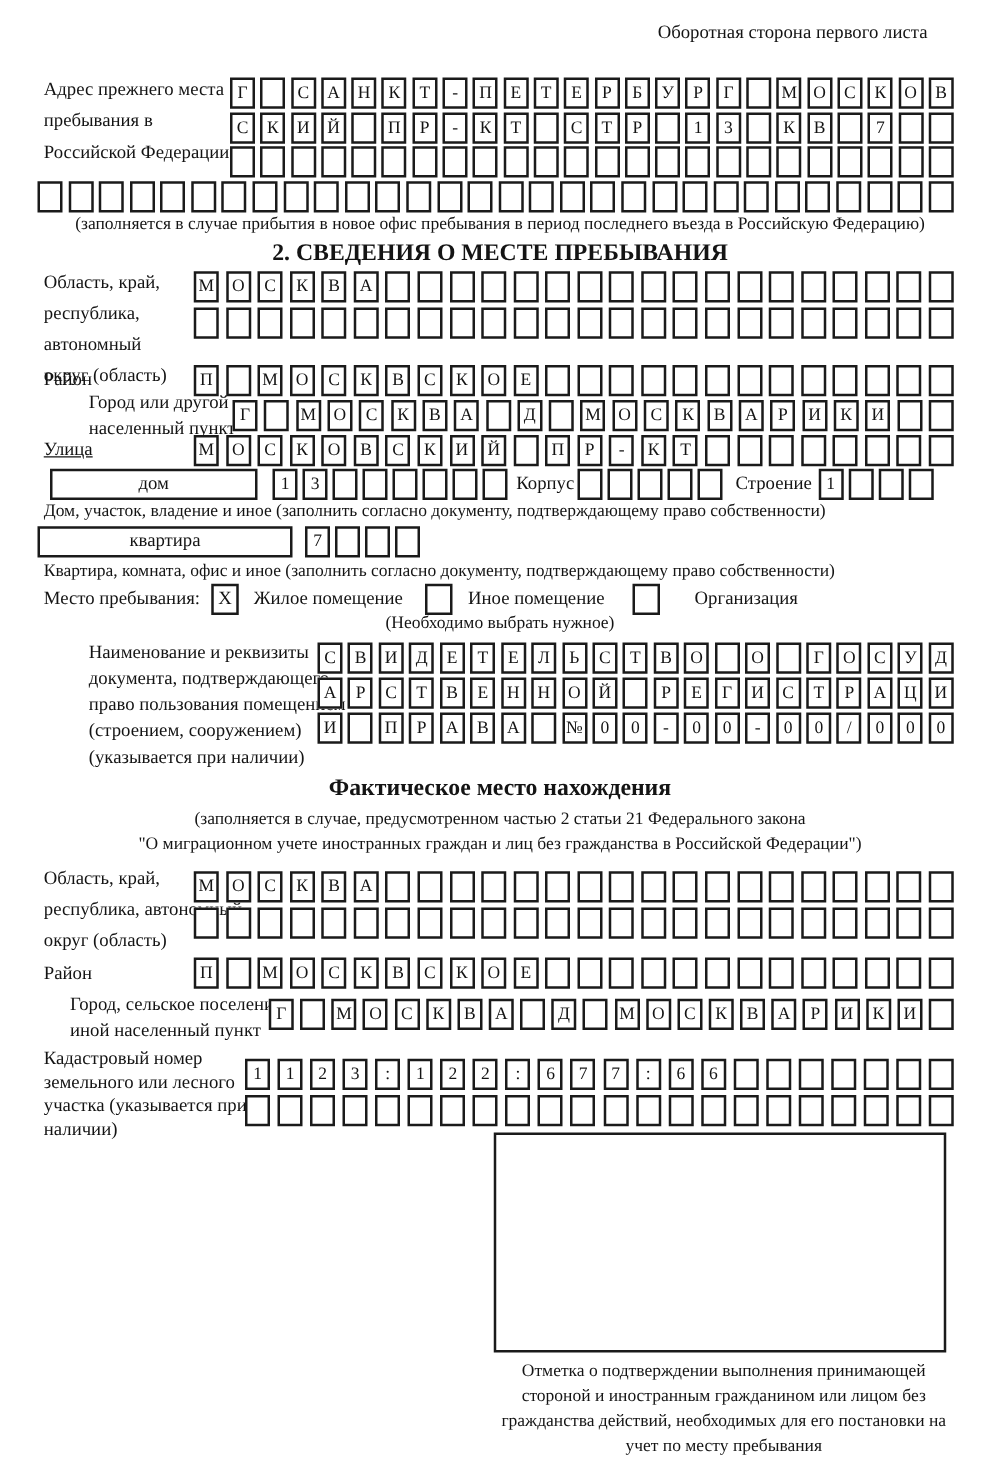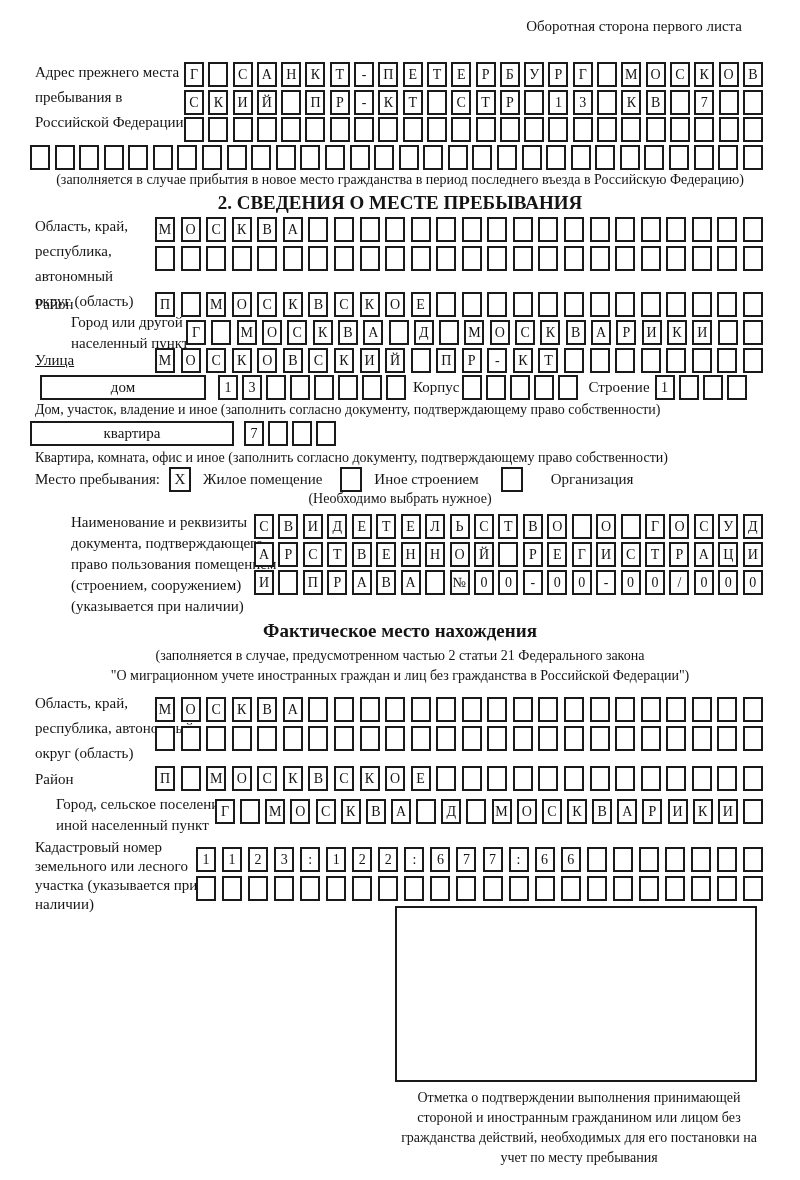--- a/index.html
+++ b/index.html
@@ -135,21 +135,21 @@
       <span class="cell"></span>
       <span class="cell"></span>
       <span class="cell"></span>
       <span class="cell"></span>
       <span class="cell"></span>
       <span class="cell"></span>
       <span class="cell"></span>
       <span class="cell"></span>
       <span class="cell"></span>
     </div>
-  <div class="center note" style="top:172px;">(заполняется в случае прибытия в новое место гражданства в период последнего въезда в Российскую Федерацию)</div>
+  <div class="center note" style="top:172px;">(заполняется в случае прибытия в новое офис пребывания в период последнего въезда в Российскую Федерацию)</div>
 
   <div class="center title" style="top:192px;">2. СВЕДЕНИЯ О МЕСТЕ ПРЕБЫВАНИЯ</div>
 
   <div class="lbl lh25" style="left:35px;top:214px;width:112px;">Область, край, республика, автономный округ (область)</div>
   <div class="cells" style="left:155px;top:217px;width:608px;">
       <span class="cell">М</span>
       <span class="cell">О</span>
       <span class="cell">С</span>
       <span class="cell">К</span>
       <span class="cell">В</span>
@@ -322,21 +322,21 @@
         <span class="cell"></span>
       </div>
   </div>
   <div class="abs note" style="left:35px;top:450px;">Квартира, комната, офис и иное (заполнить согласно документу, подтверждающему право собственности)</div>
 
   <div class="abs" style="left:35px;top:467px;display:flex;align-items:center;">
     <div class="inl-lbl">Место пребывания:</div>
     <div class="cb" style="margin-left:9px;">X</div>
     <div class="inl-lbl" style="margin-left:12px;">Жилое помещение</div>
     <div class="cb" style="margin-left:18px;"></div>
-    <div class="inl-lbl" style="margin-left:12px;">Иное строением</div>
+    <div class="inl-lbl" style="margin-left:12px;">Иное помещение</div>
     <div class="cb" style="margin-left:22px;"></div>
     <div class="inl-lbl" style="margin-left:28px;">Организация</div>
   </div>
   <div class="center note" style="top:491px;">(Необходимо выбрать нужное)</div>
 
   <div class="lbl lh21" style="left:35px;top:512px;width:214px;">Наименование и реквизиты документа, подтверждающего право пользования помещением (строением, сооружением) (указывается при наличии)</div>
   <div class="cells" style="left:254px;top:514px;width:509px;">
       <span class="cell">С</span>
       <span class="cell">В</span>
       <span class="cell">И</span>

